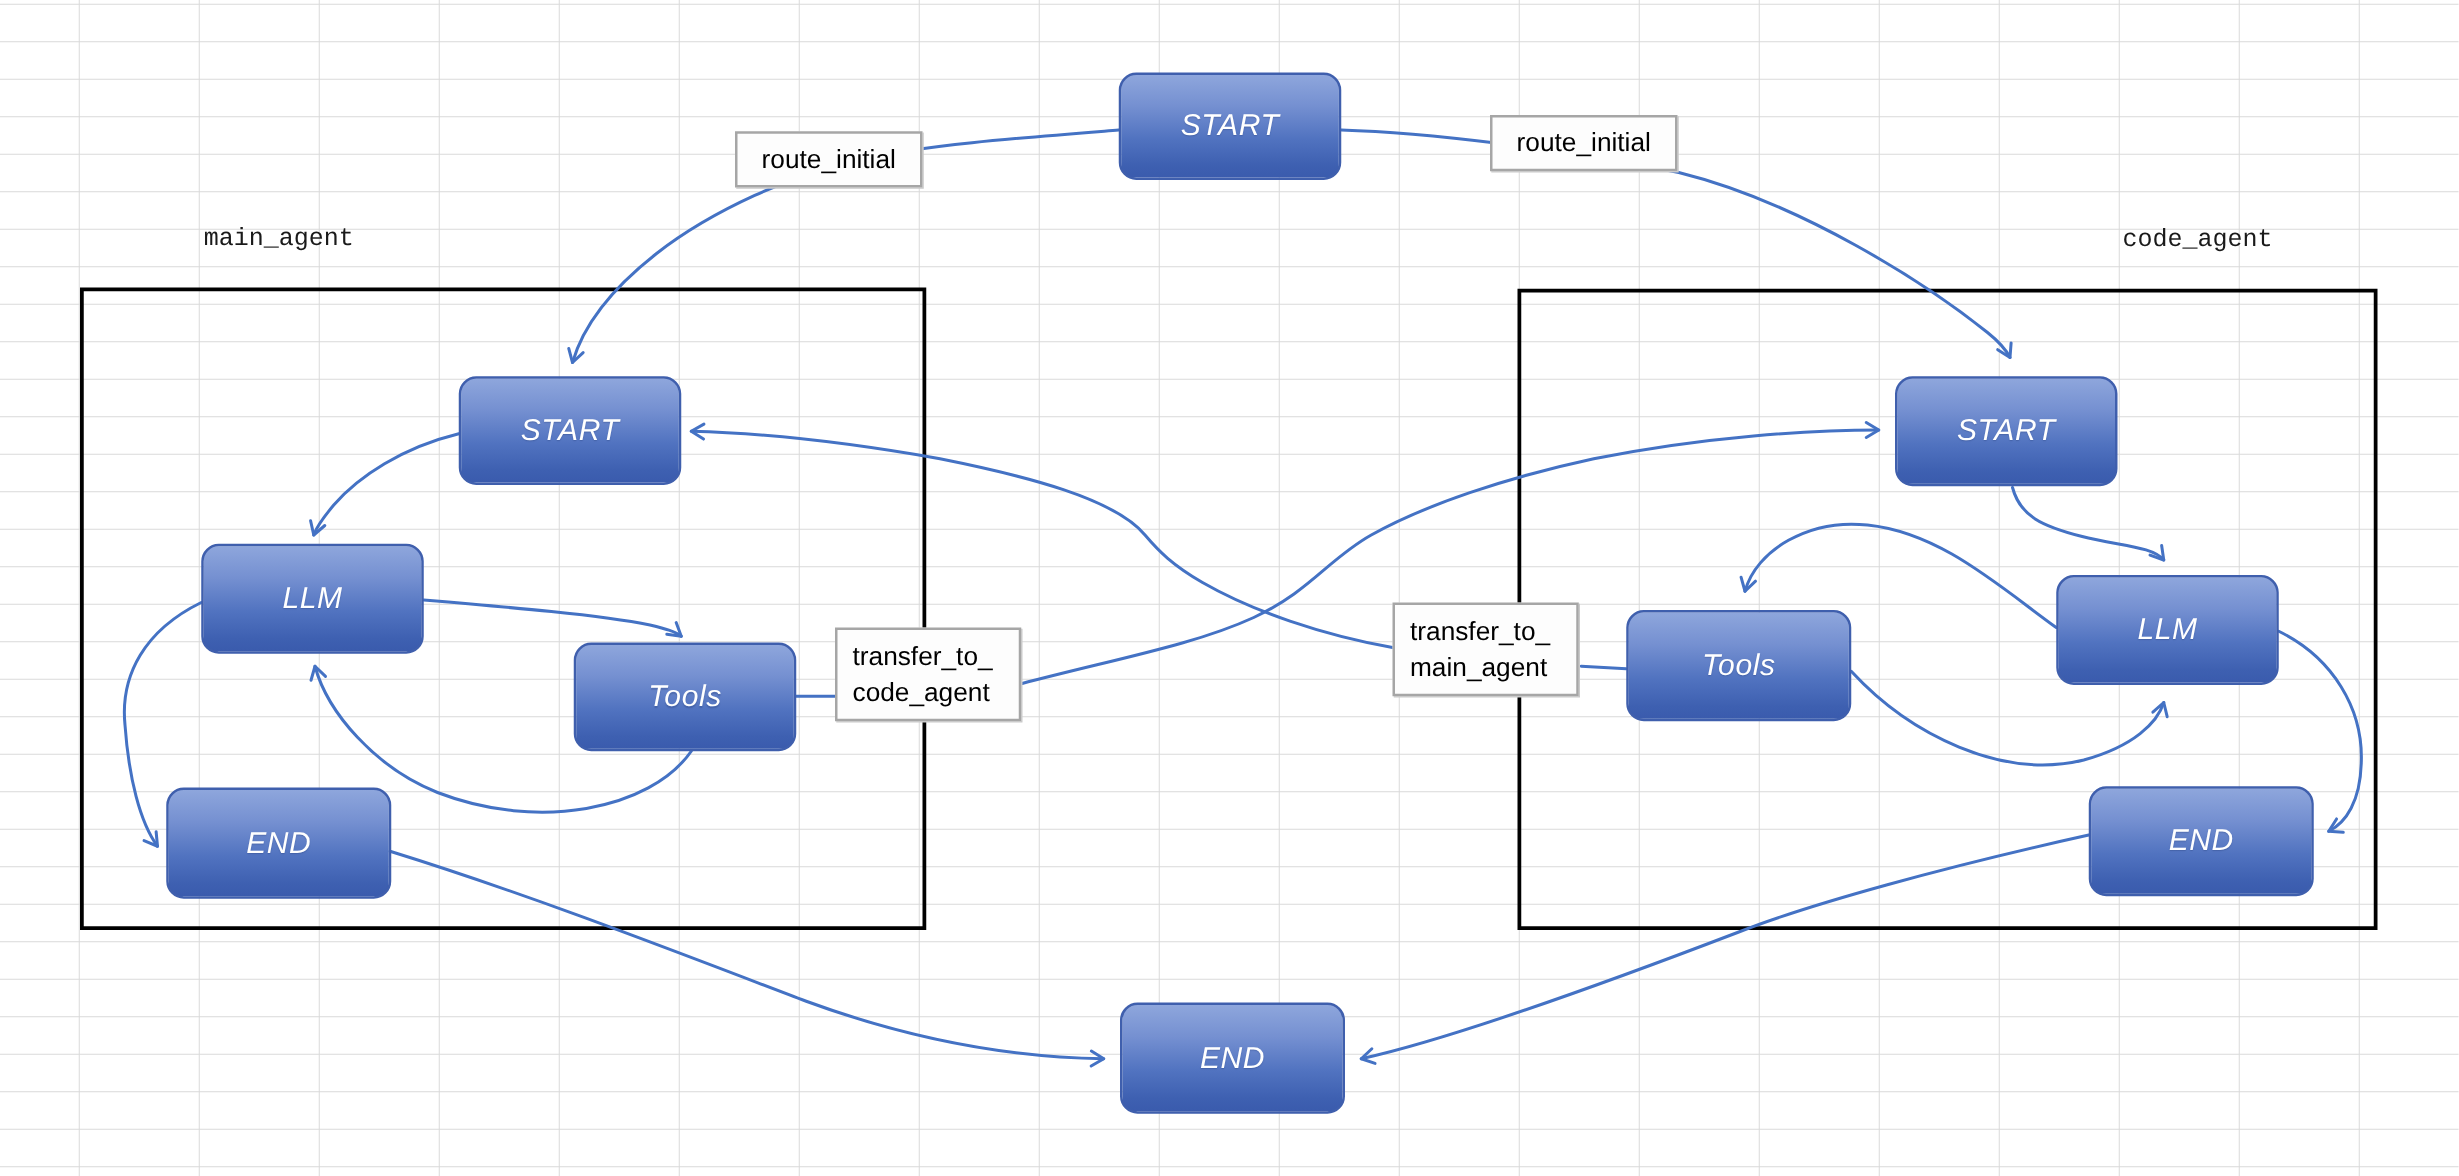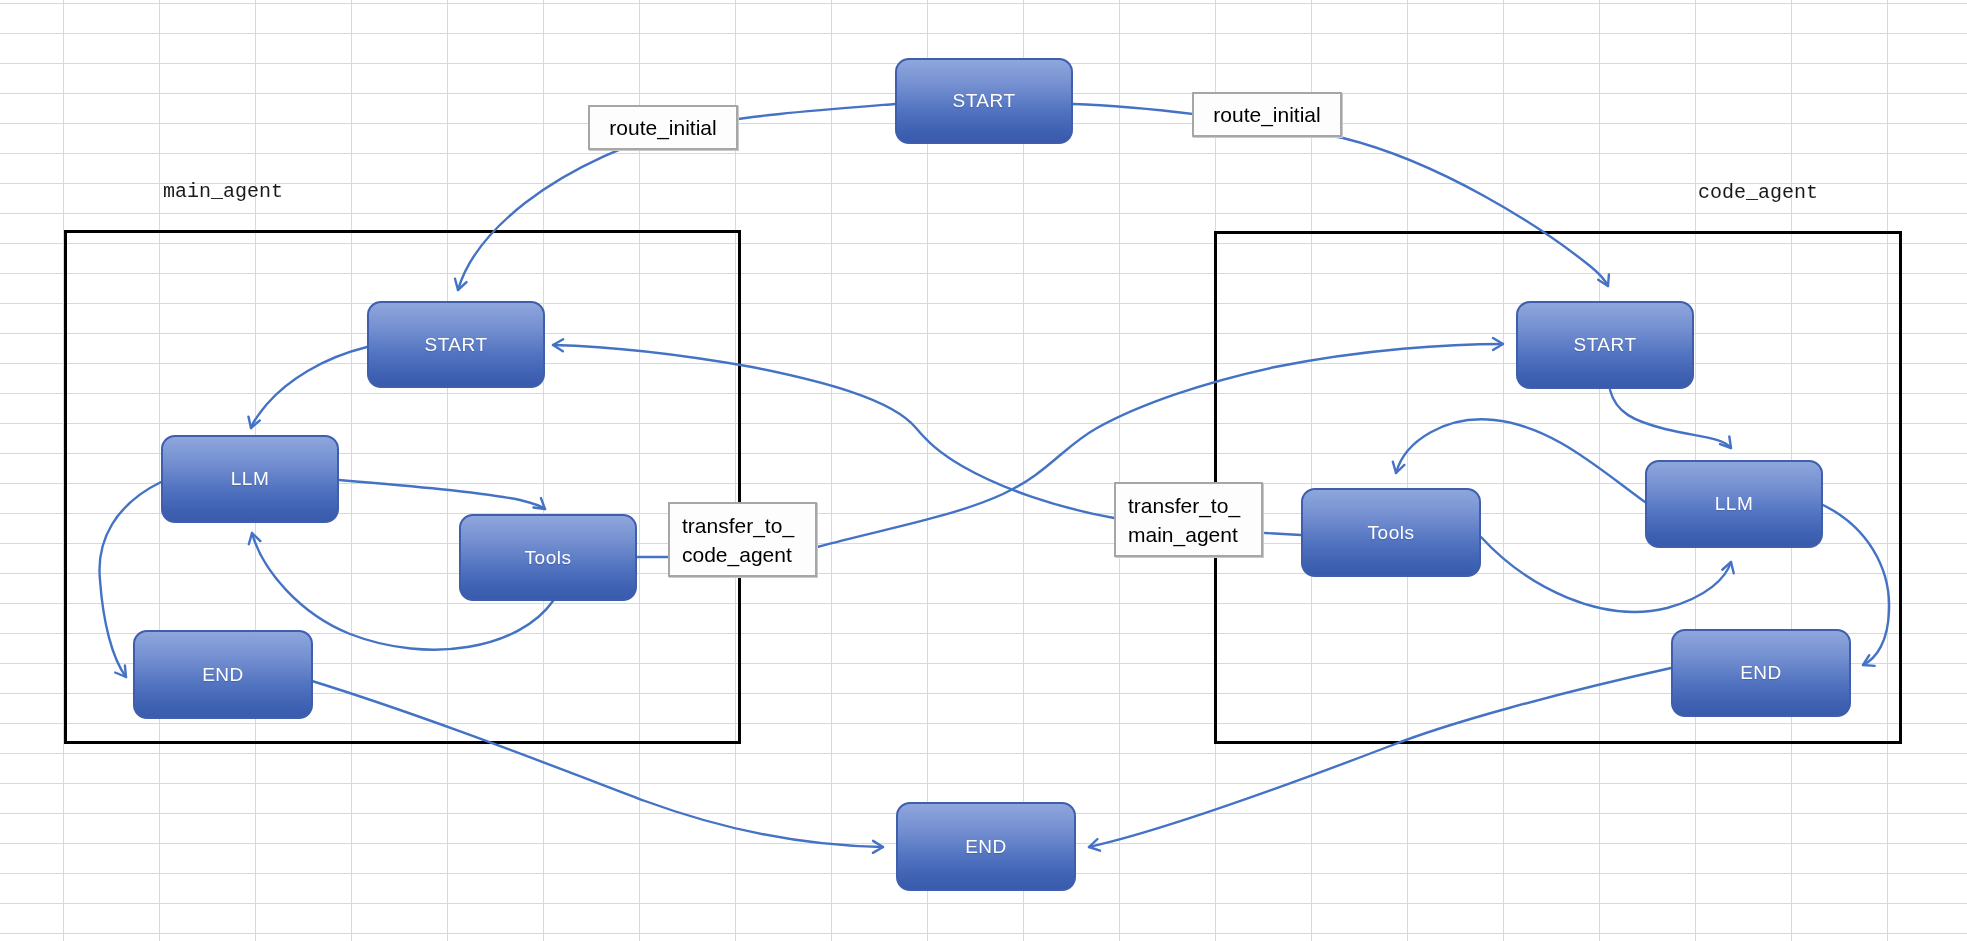--- a/index.html
+++ b/index.html
@@ -29,25 +29,26 @@
   }
   .edges{position:absolute;left:0;top:0;width:1967px;height:941px;}
   .edges path{fill:none;stroke:#4472C4;stroke-width:2.4;stroke-linecap:round;stroke-linejoin:round;}
   .node{
     position:absolute;
     border:2px solid #3F5FAD;
     border-radius:14px;
     background:linear-gradient(180deg,#8EA6DC 0%,#7590D1 30%,#5173C0 62%,#3E60B1 88%,#3A5BAD 100%);
     color:#ffffff;
     display:flex;align-items:center;justify-content:center;
-    font-size:19px;
+    font-size:24px;
     letter-spacing:0.5px;
     text-shadow:0 1px 1px rgba(20,40,90,.25);
     box-sizing:border-box;
     cursor:default;
+    font-style:italic;
   }
   .edge-label{
     position:absolute;
     background:#fdfdfd;
     border:2px solid #a6a6a6;
     box-shadow:1px 1px 0 #c9c9c9;
     color:#000000;
     font-size:21px;
     box-sizing:border-box;
   }

